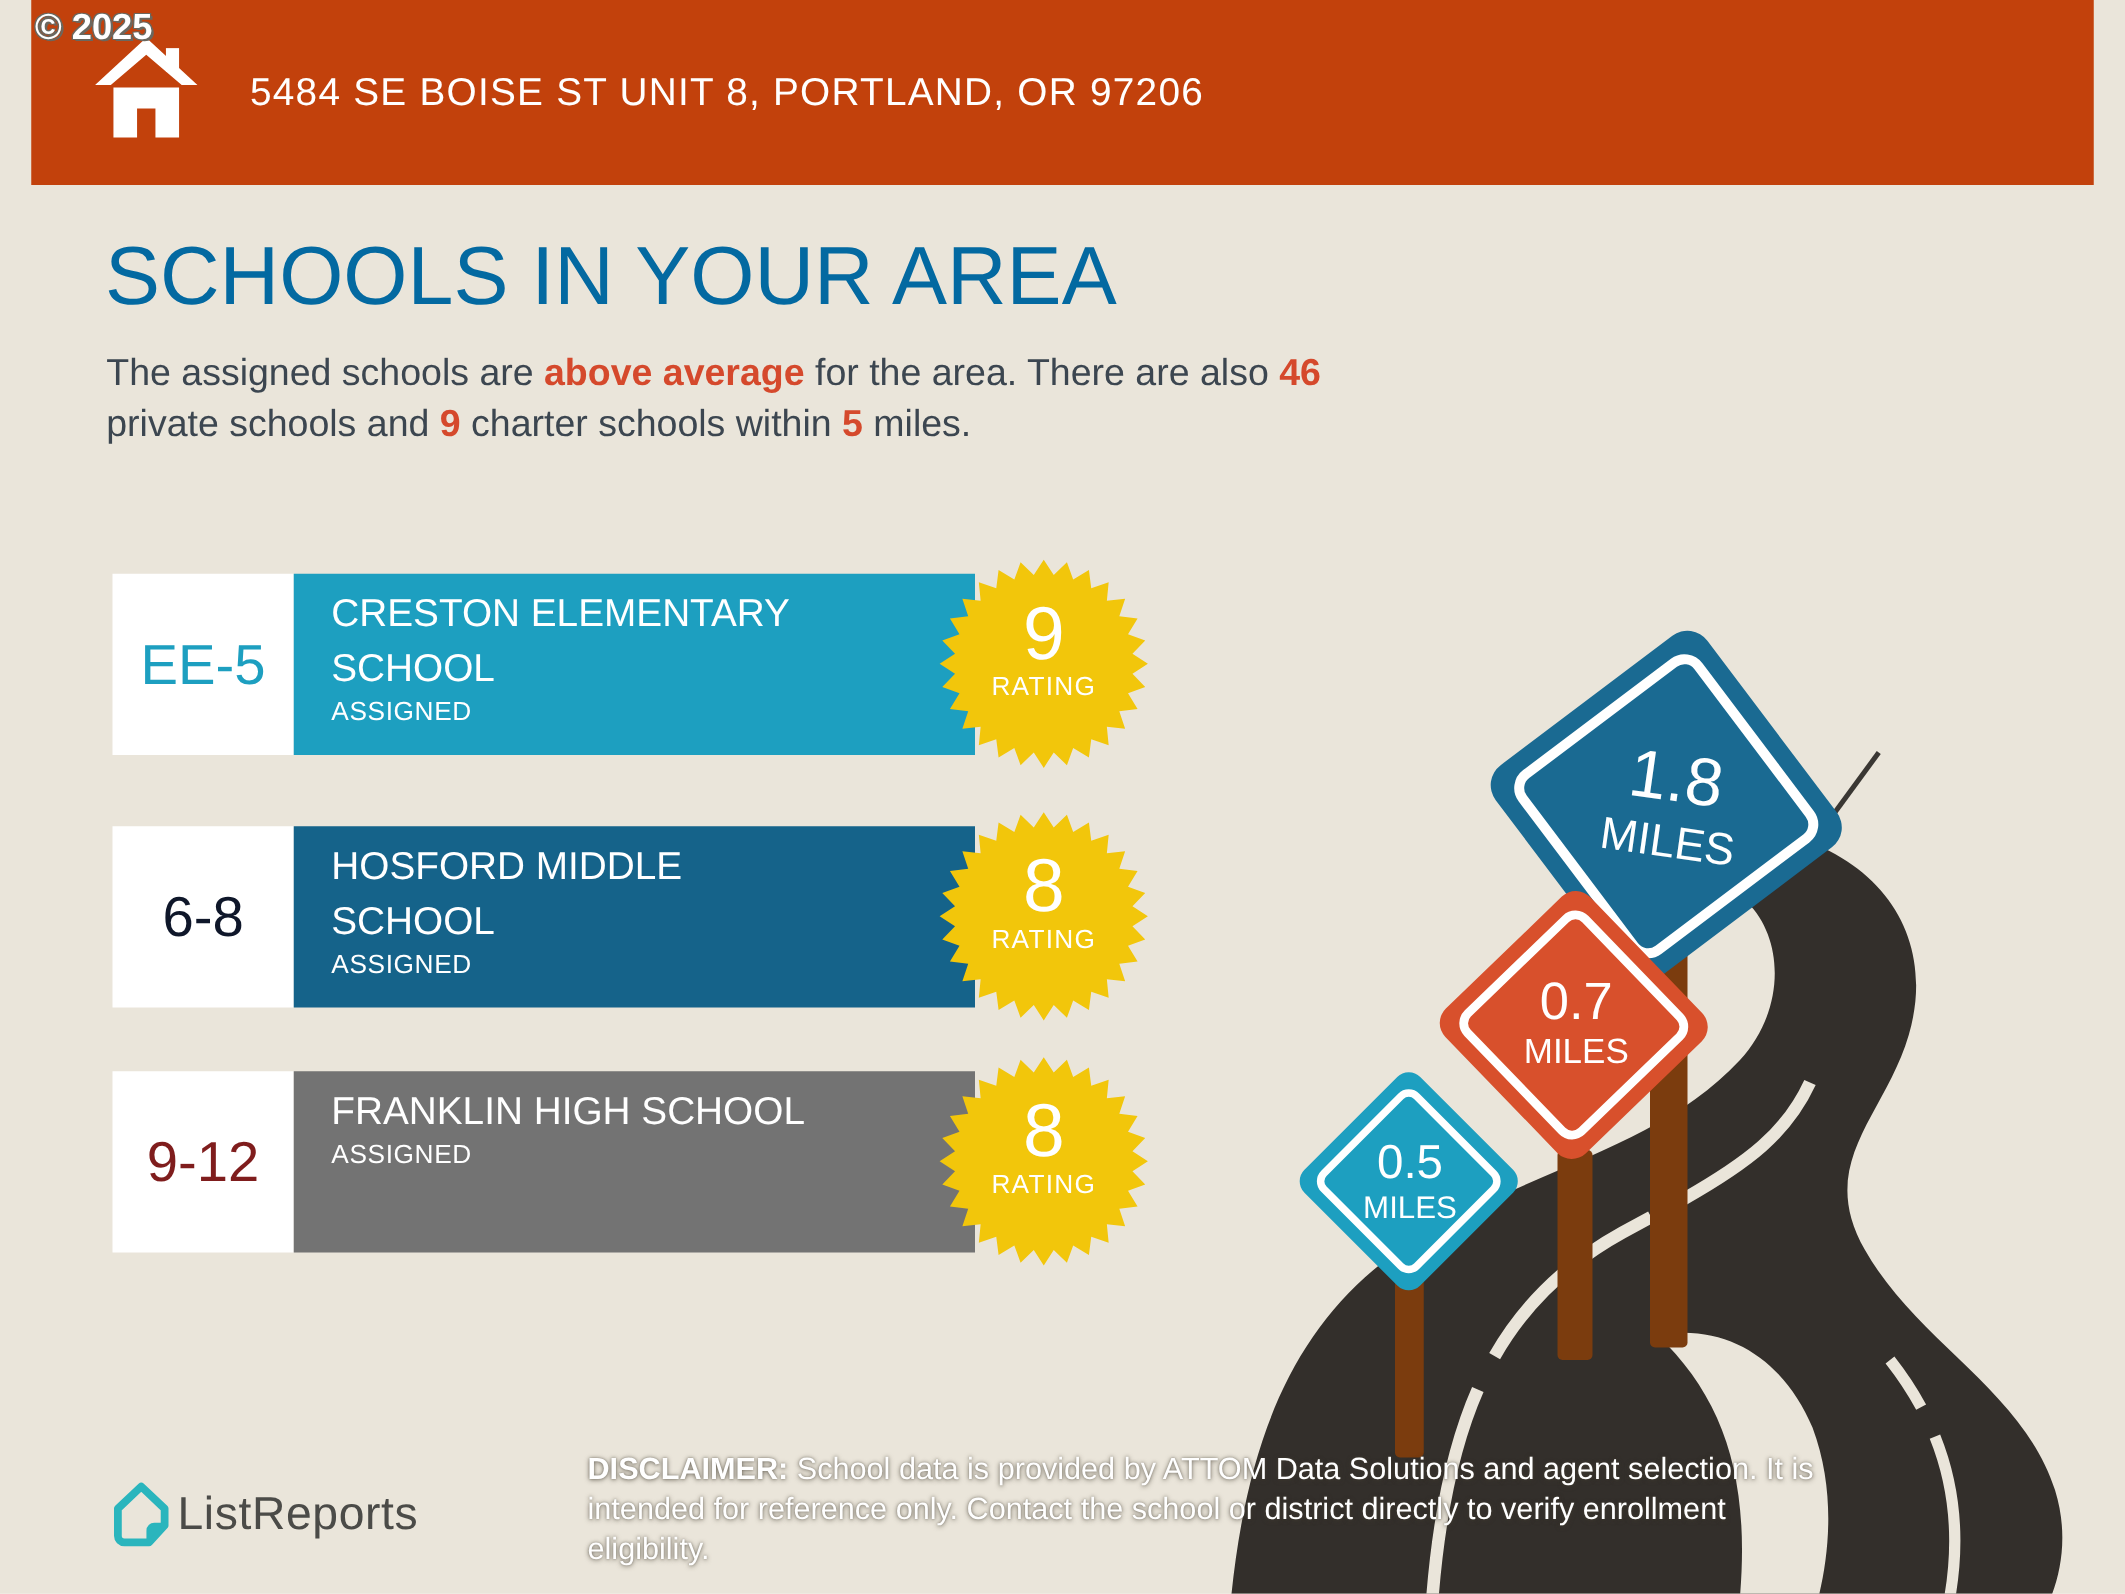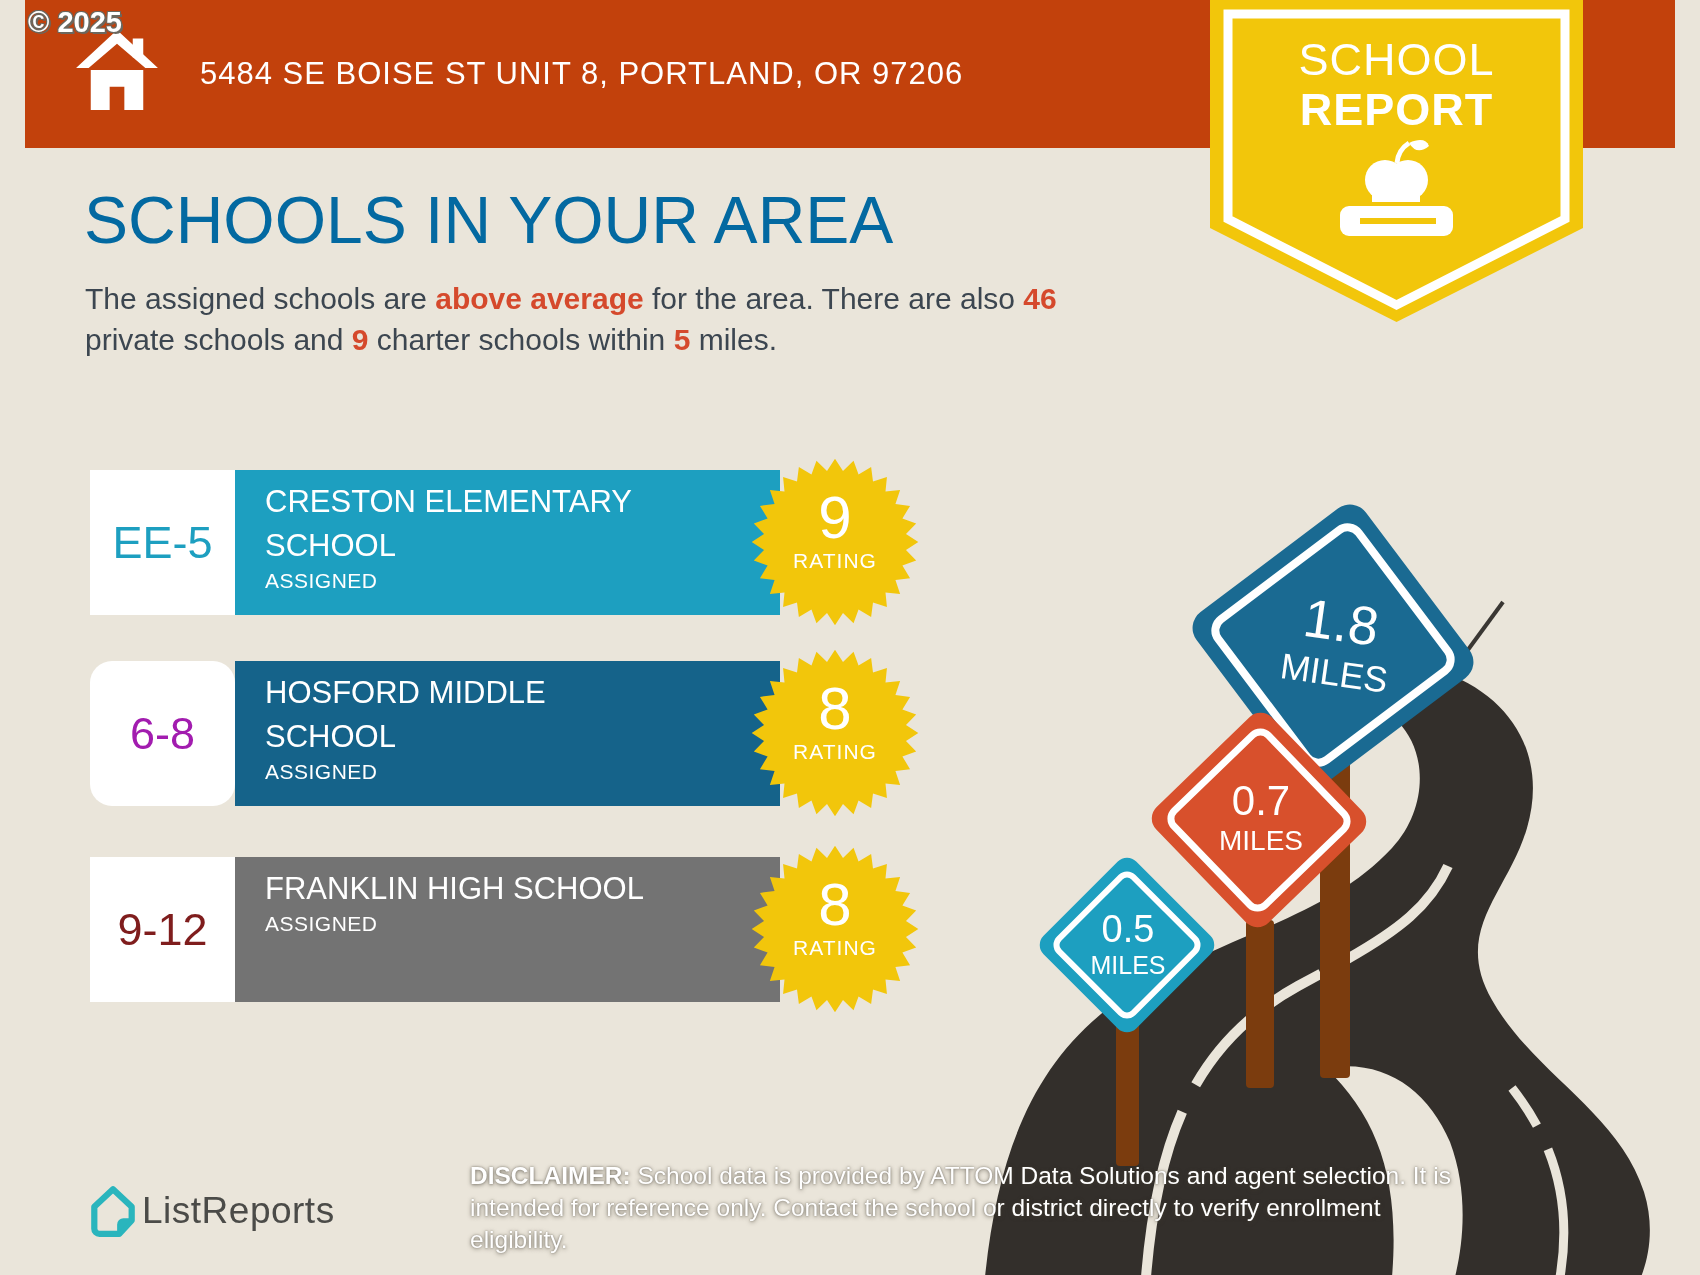--- a/index.html
+++ b/index.html
@@ -20,24 +20,24 @@
   .badge-line1{top:34px;font-size:45px;font-weight:400;}
   .badge-line2{top:84px;font-size:45px;font-weight:bold;}
 
   
   .title{position:absolute;left:84px;top:182px;color:#0369a1;font-size:66px;font-weight:400;letter-spacing:0;}
   .intro{position:absolute;left:85px;top:278px;width:1010px;color:#3c4650;font-size:30px;line-height:41px;}
   .intro .accent{color:#d5492c;font-weight:bold;}
 
   
   .school-row{position:absolute;left:90px;width:830px;height:145px;}
-  .row-0{top:470px;} .row-1{top:661px;} .row-2{top:857px;}
+  .row-0{top:459px;} .row-1{top:661px;} .row-2{top:857px;}
   .grade-box{position:absolute;left:0;top:0;width:145px;height:145px;background:#ffffff;
     display:flex;align-items:center;justify-content:center;font-size:45px;}
-  .row-0 .grade-box{color:#1d9fc0;} .row-1 .grade-box{color:#a21caf;border-radius:22px;} .row-2 .grade-box{color:#7f1d1d;}
+  .row-0 .grade-box{color:#1d9fc0;} .row-1 .grade-box{color:#0f172a;} .row-2 .grade-box{color:#7f1d1d;}
   .info-box{position:absolute;left:145px;top:0;width:545px;height:145px;color:#fff;}
   .row-0 .info-box{background:#1d9fc0;} .row-1 .info-box{background:#15638a;} .row-2 .info-box{background:#737373;}
   .school-name{margin:10px 0 0 30px;font-size:31px;line-height:44px;max-width:390px;font-weight:400;}
   .school-status{margin:1px 0 0 30px;font-size:21px;letter-spacing:0.5px;}
   .burst{position:absolute;left:660px;top:-13px;width:170px;height:170px;}
   .burst svg{position:absolute;left:0;top:0;}
   .burst-num{position:absolute;left:0;top:26px;width:170px;text-align:center;color:#fff;font-size:60px;}
   .burst-lbl{position:absolute;left:0;top:92px;width:170px;text-align:center;color:#fff;font-size:21px;letter-spacing:1px;}
 
   
@@ -117,38 +117,20 @@
     <g>
       <g transform="rotate(45 1127 945)">
         <rect x="1061.5" y="879.5" width="131" height="131" rx="13" fill="#1d9fc0"></rect>
         <rect x="1074.5" y="892.5" width="105" height="105" rx="9" fill="none" stroke="#fff" stroke-width="6"></rect>
       </g>
       <text x="1128" y="942" text-anchor="middle" font-size="38" font-weight="500">0.5</text>
       <text x="1128" y="974" text-anchor="middle" font-size="25" font-weight="400">MILES</text>
     </g>
   </svg>
 
-  <div class="badge">
-    <svg width="373" height="330" viewBox="0 0 373 330">
-      <path d="M0 0 H373 V228 L186.5 322 L0 228 Z" fill="#f2c60b"></path>
-      <path d="M18 14 H355 V219 L186.5 305 L18 219 Z" fill="none" stroke="#fff" stroke-width="9"></path>
-
-      <g>
-        <path d="M187 163 Q 188 150 199 143" stroke="#fff" stroke-width="5" fill="none"></path>
-        <path d="M199 143 Q 215 136 219 146 Q 207 156 199 143 Z" fill="#fff"></path>
-        <circle cx="175" cy="180" r="20" fill="#fff"></circle>
-        <circle cx="198" cy="180" r="20" fill="#fff"></circle>
-        <rect x="162" y="172" width="48" height="30" fill="#fff"></rect>
-        <rect x="130" y="206" width="113" height="30" rx="9" fill="#fff"></rect>
-        <rect x="150" y="218" width="76" height="6" fill="#f2c60b"></rect>
-      </g>
-    </svg>
-    <div class="badge-text badge-line1">SCHOOL</div>
-    <div class="badge-text badge-line2">REPORT</div>
-  </div>
 
   <div class="title">SCHOOLS IN YOUR AREA</div>
   <div class="intro"><span>The assigned schools are </span><span class="accent">above average</span><span> for the area. There are also </span><span class="accent">46</span><span> private schools and </span><span class="accent">9</span><span> charter schools within </span><span class="accent">5</span><span> miles.</span></div>
 
   <div class="school-row row-0">
     <div class="grade-box">EE-5</div>
     <div class="info-box">
       <div class="school-name">CRESTON ELEMENTARY SCHOOL</div>
       <div class="school-status">ASSIGNED</div>
     </div>

